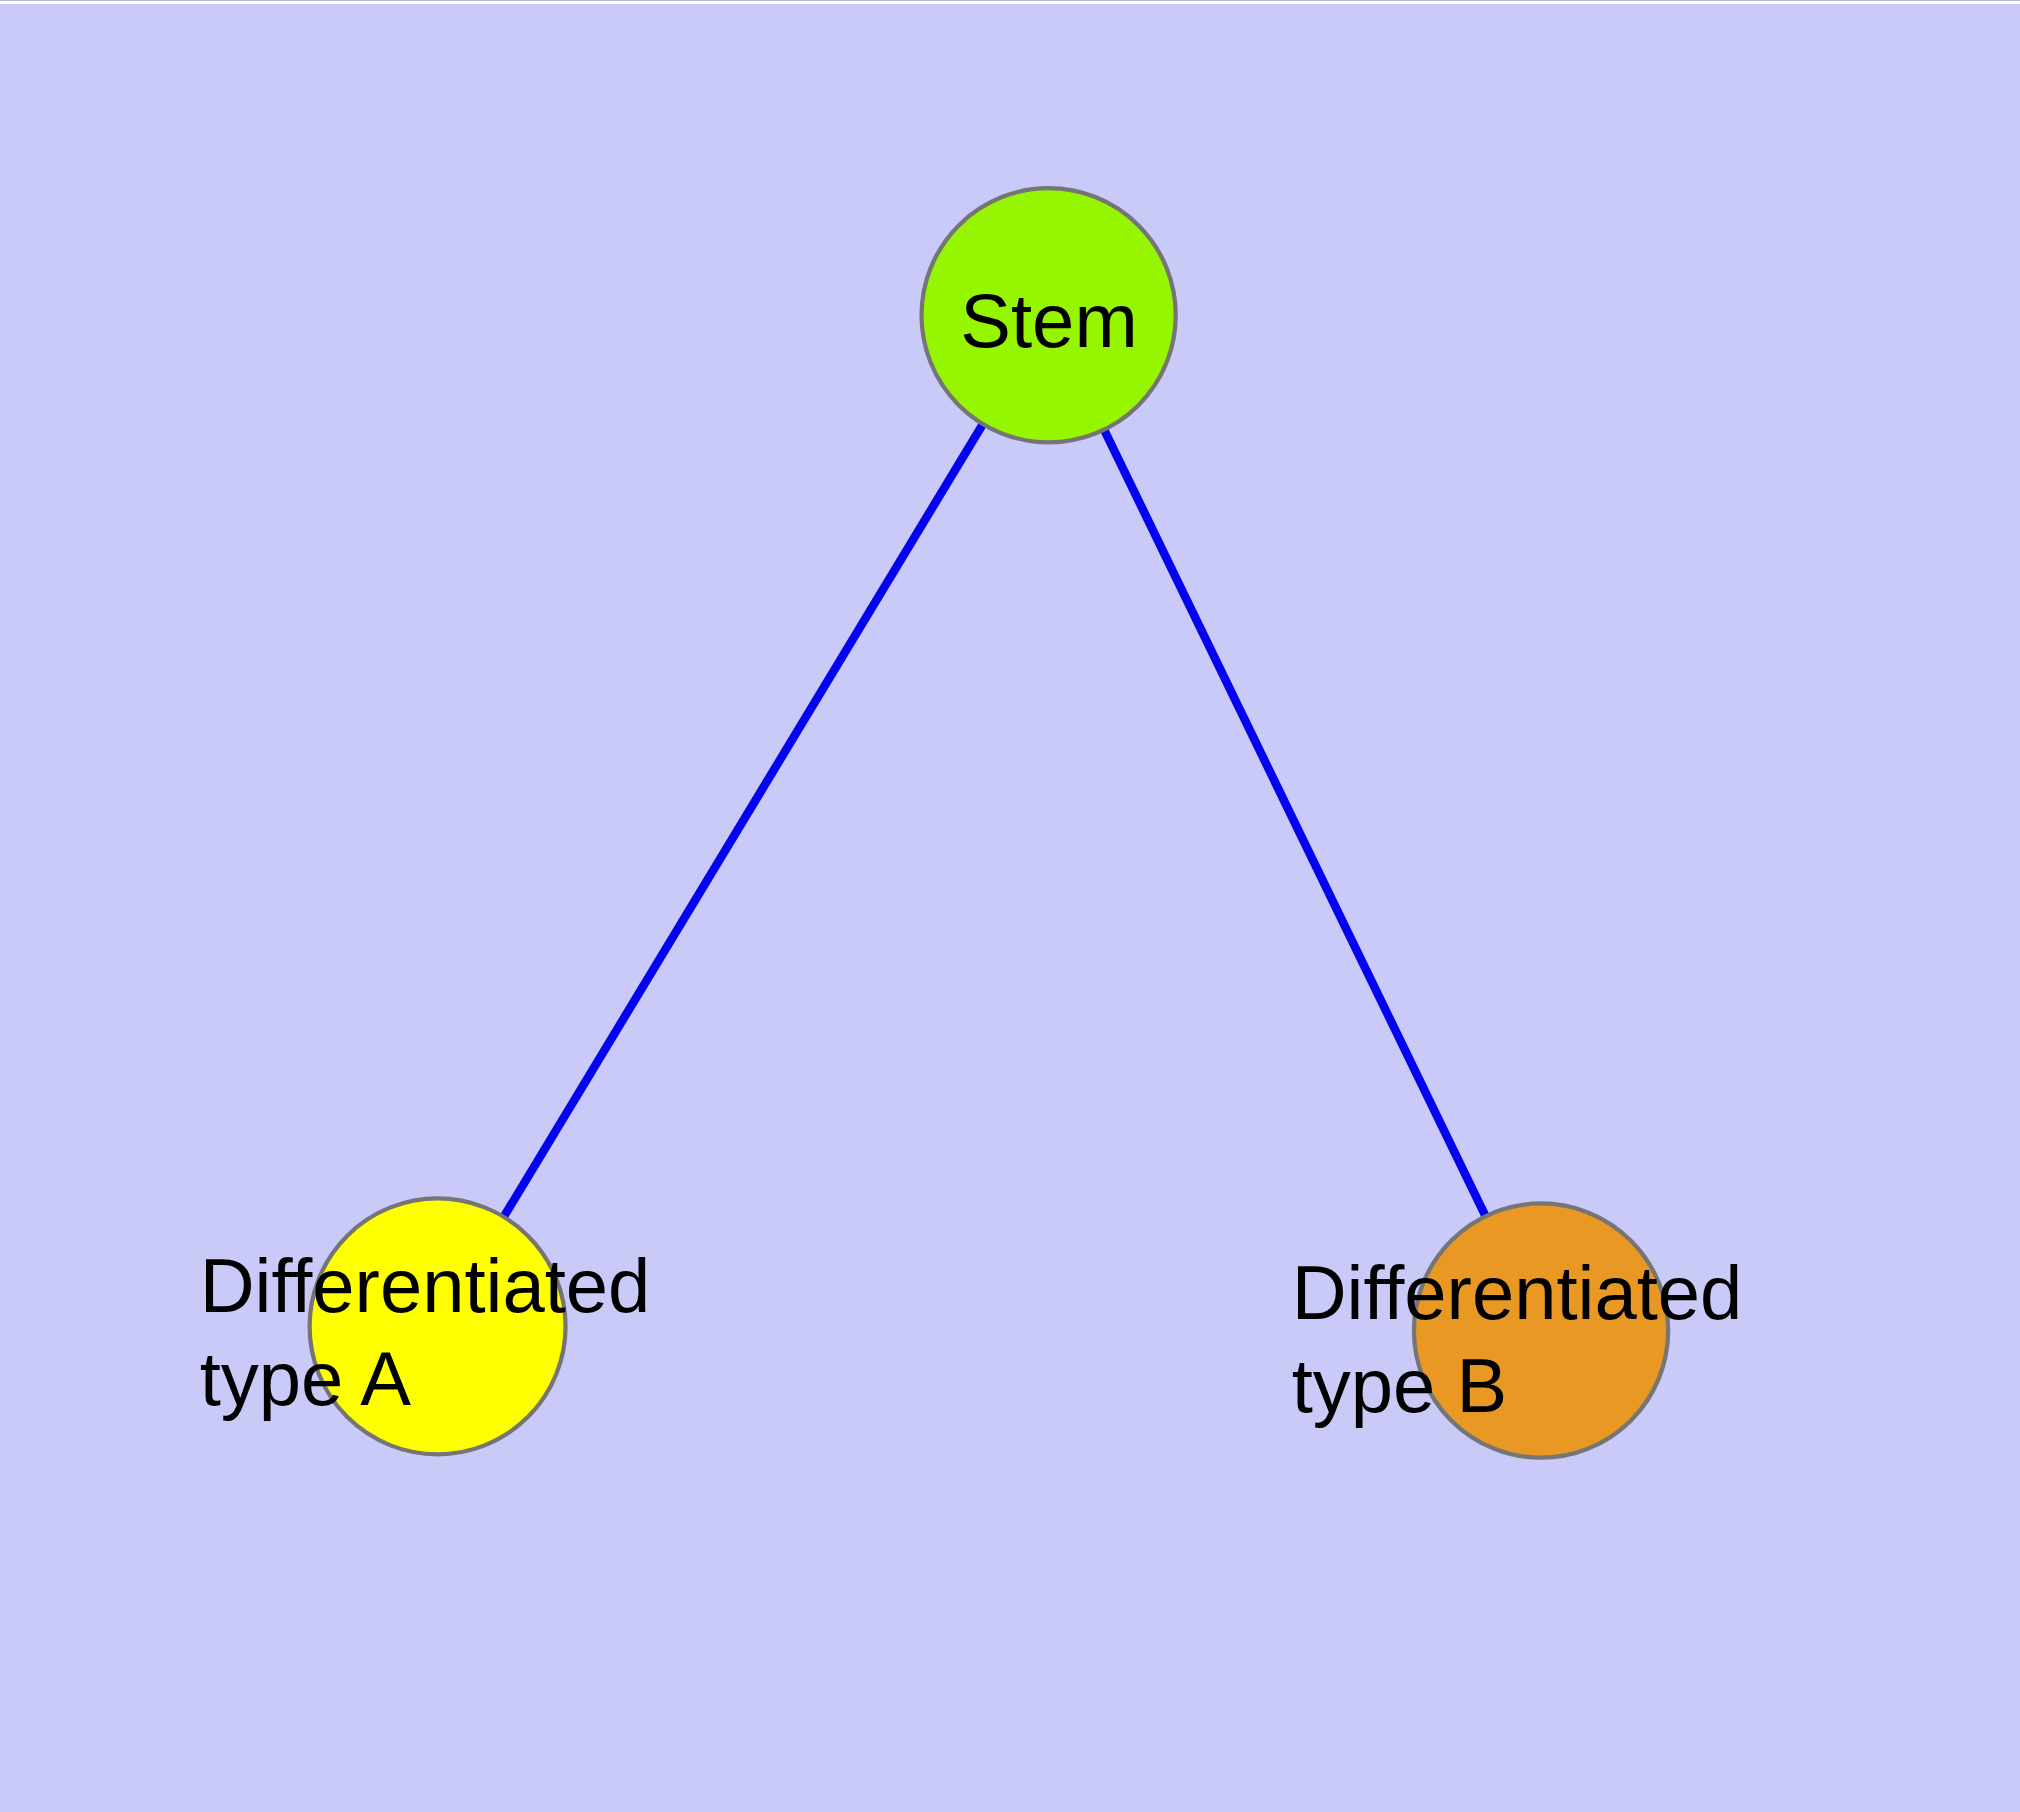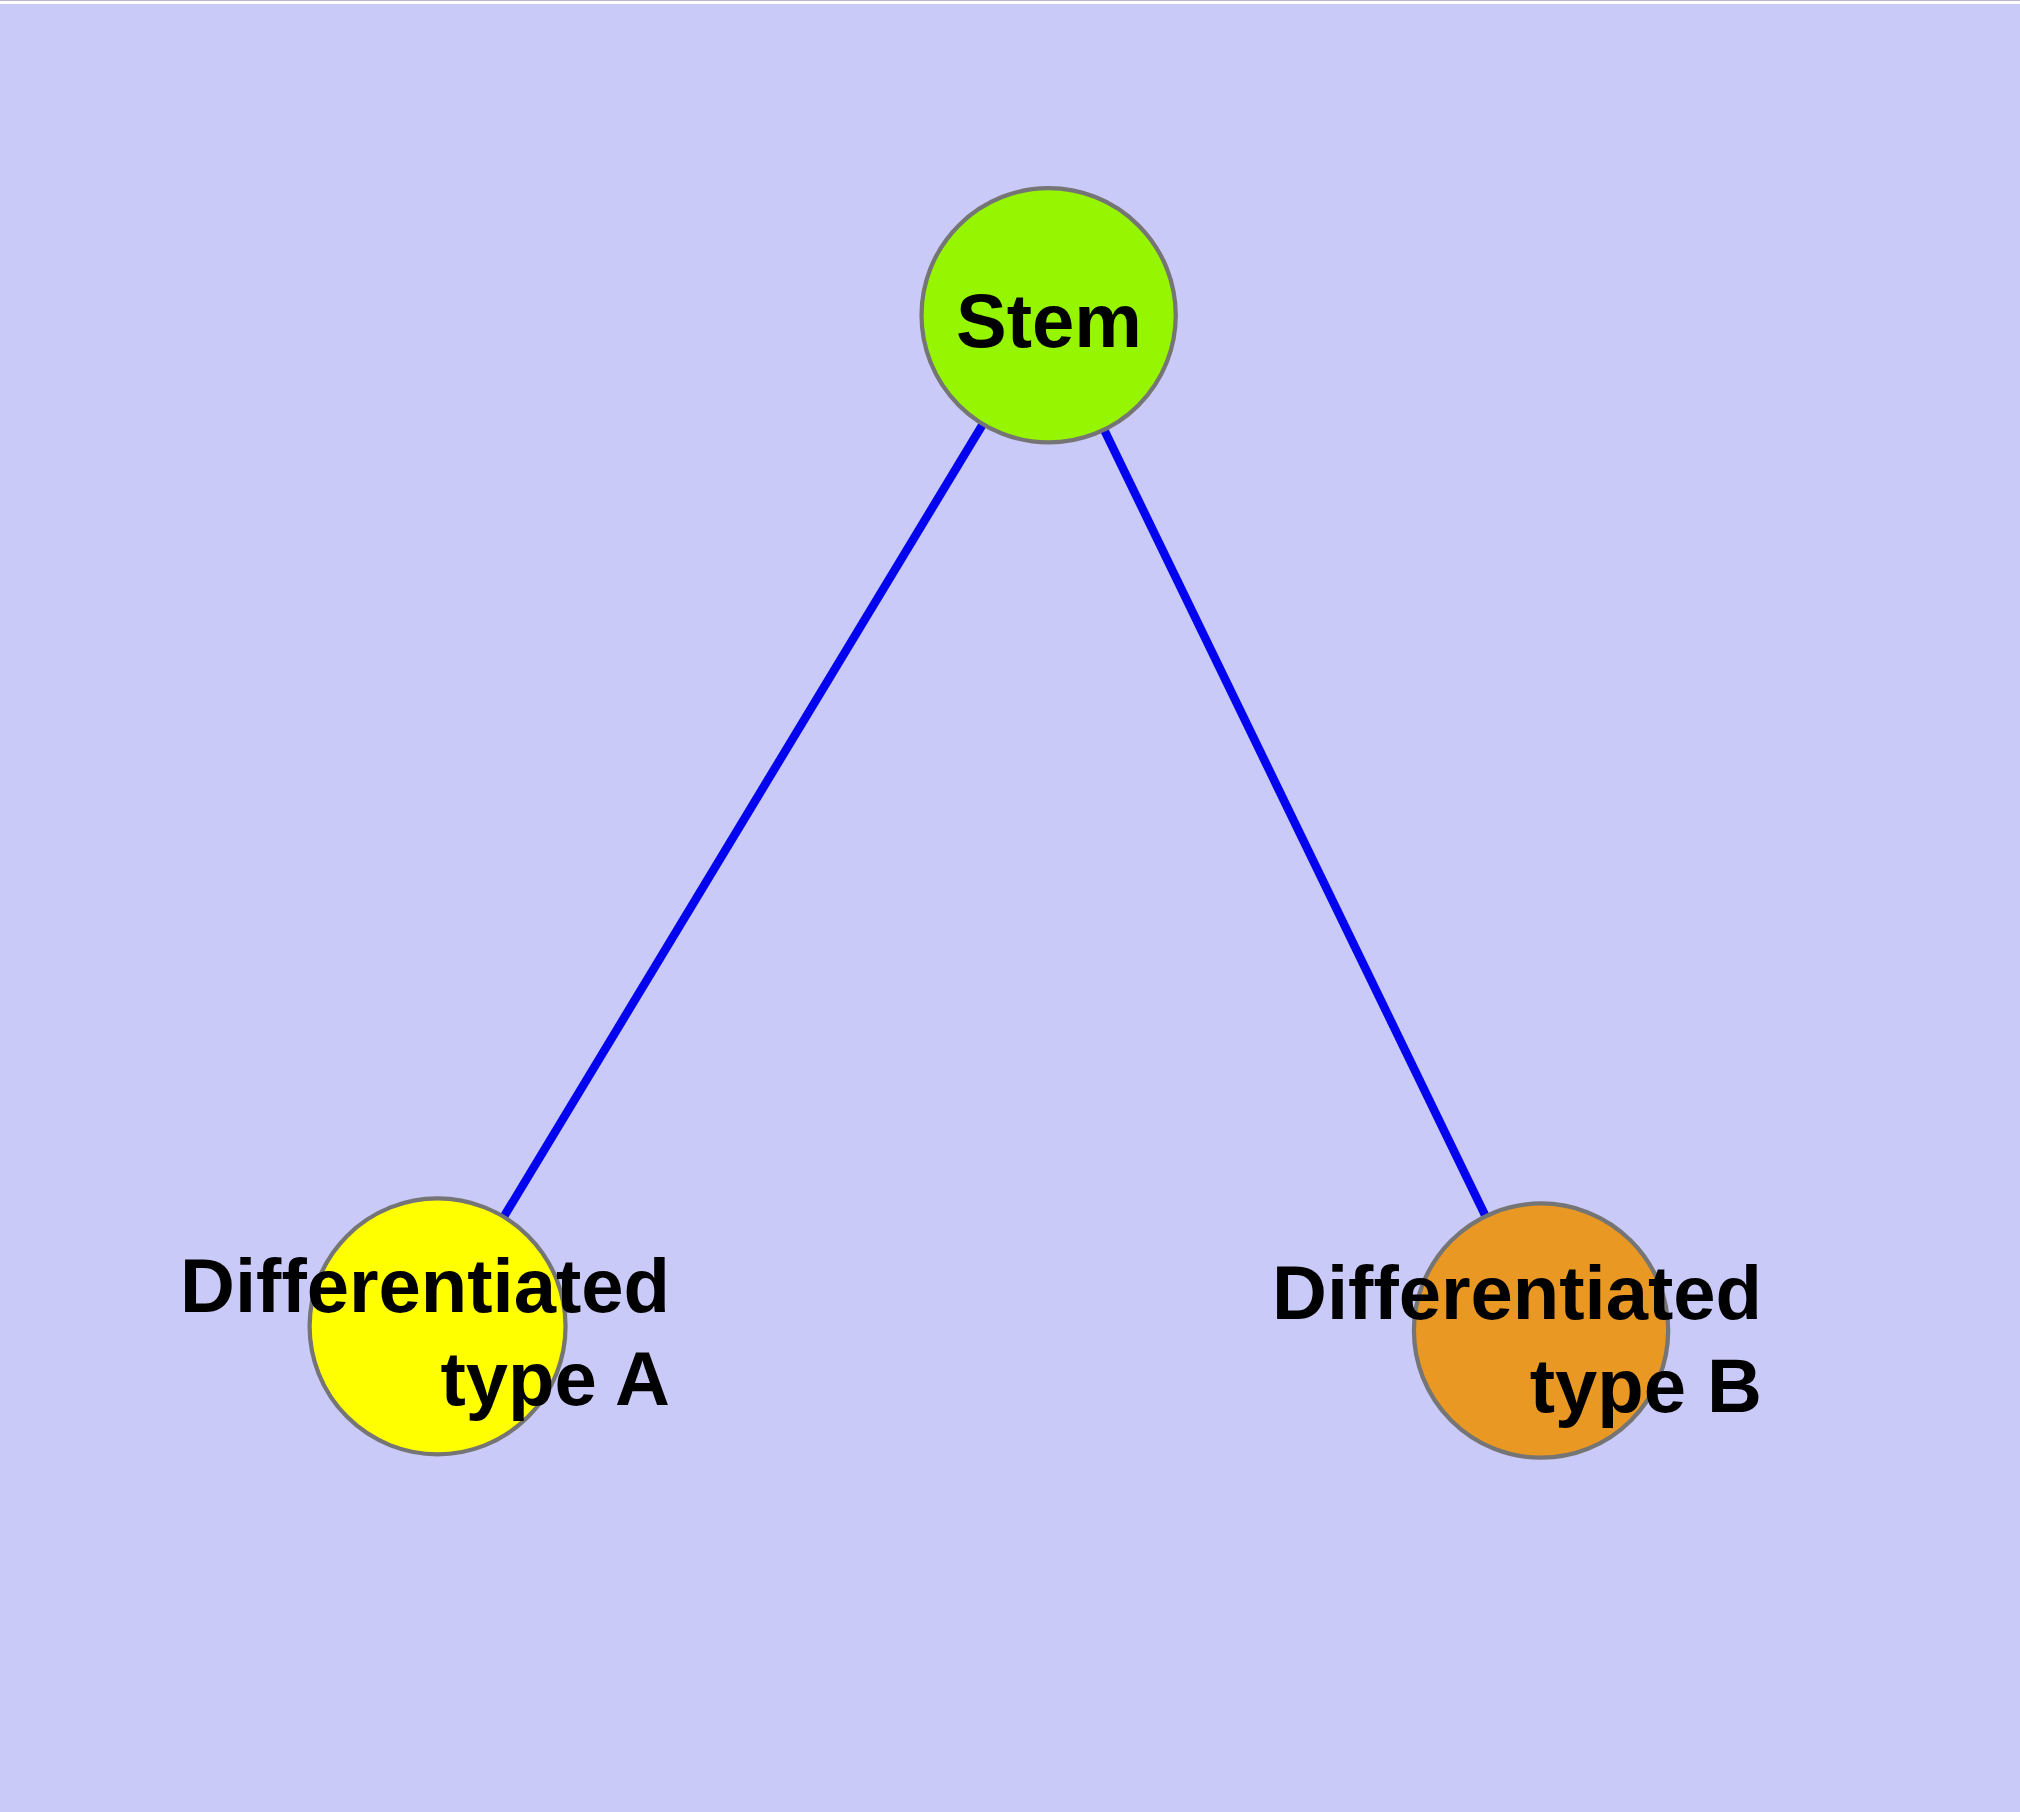--- a/index.html
+++ b/index.html
@@ -28,24 +28,24 @@
     top: 0; left: 0;
     width: 2021px;
     height: 1812px;
     z-index: 1;
   }
   .node-label {
     position: absolute;
     transform: translate(-50%, -50%);
     z-index: 2;
     color: #000000;
-    font-weight: bold;
+    font-weight: normal;
     font-size: 76px;
     line-height: 93px;
-    text-align: right;
+    text-align: left;
     white-space: pre-line;
     letter-spacing: 0;
   }
   .label-stem   { left: 1049px; top: 320px;  }
   .label-type-a { left: 425px;  top: 1332px; }
   .label-type-b { left: 1517px; top: 1339px; }
 </style>
 </head>
 <body>
 

